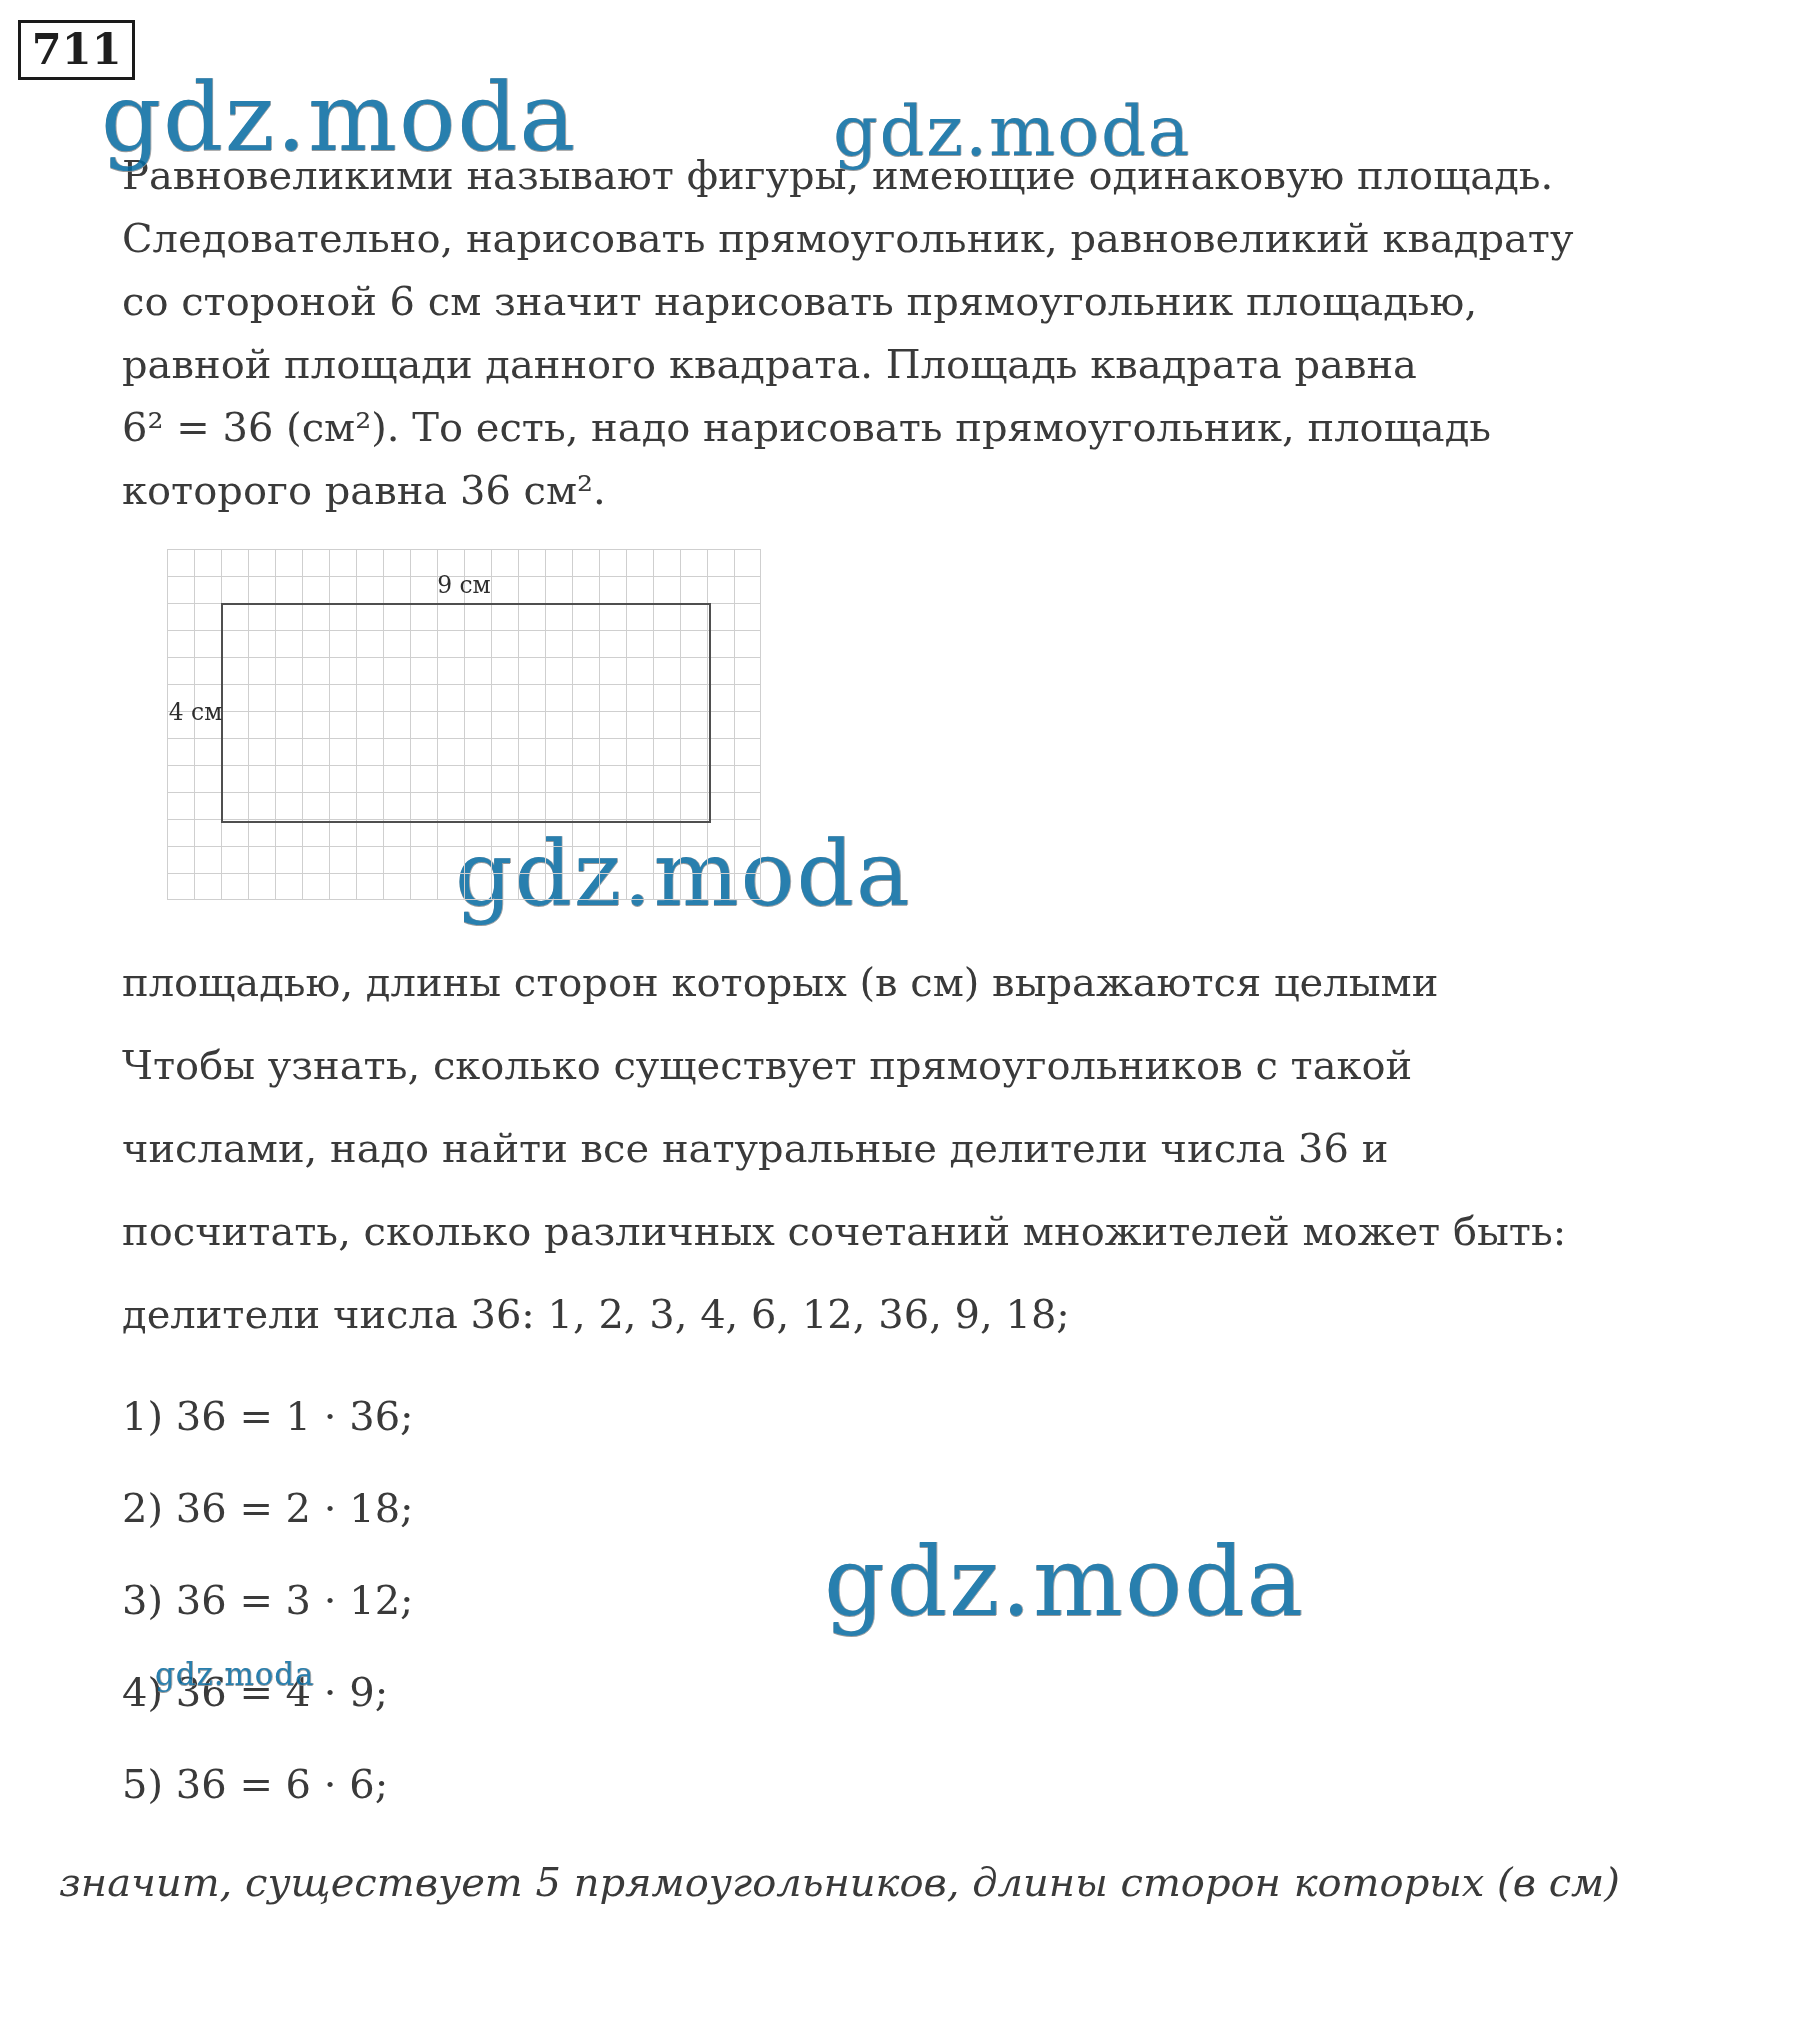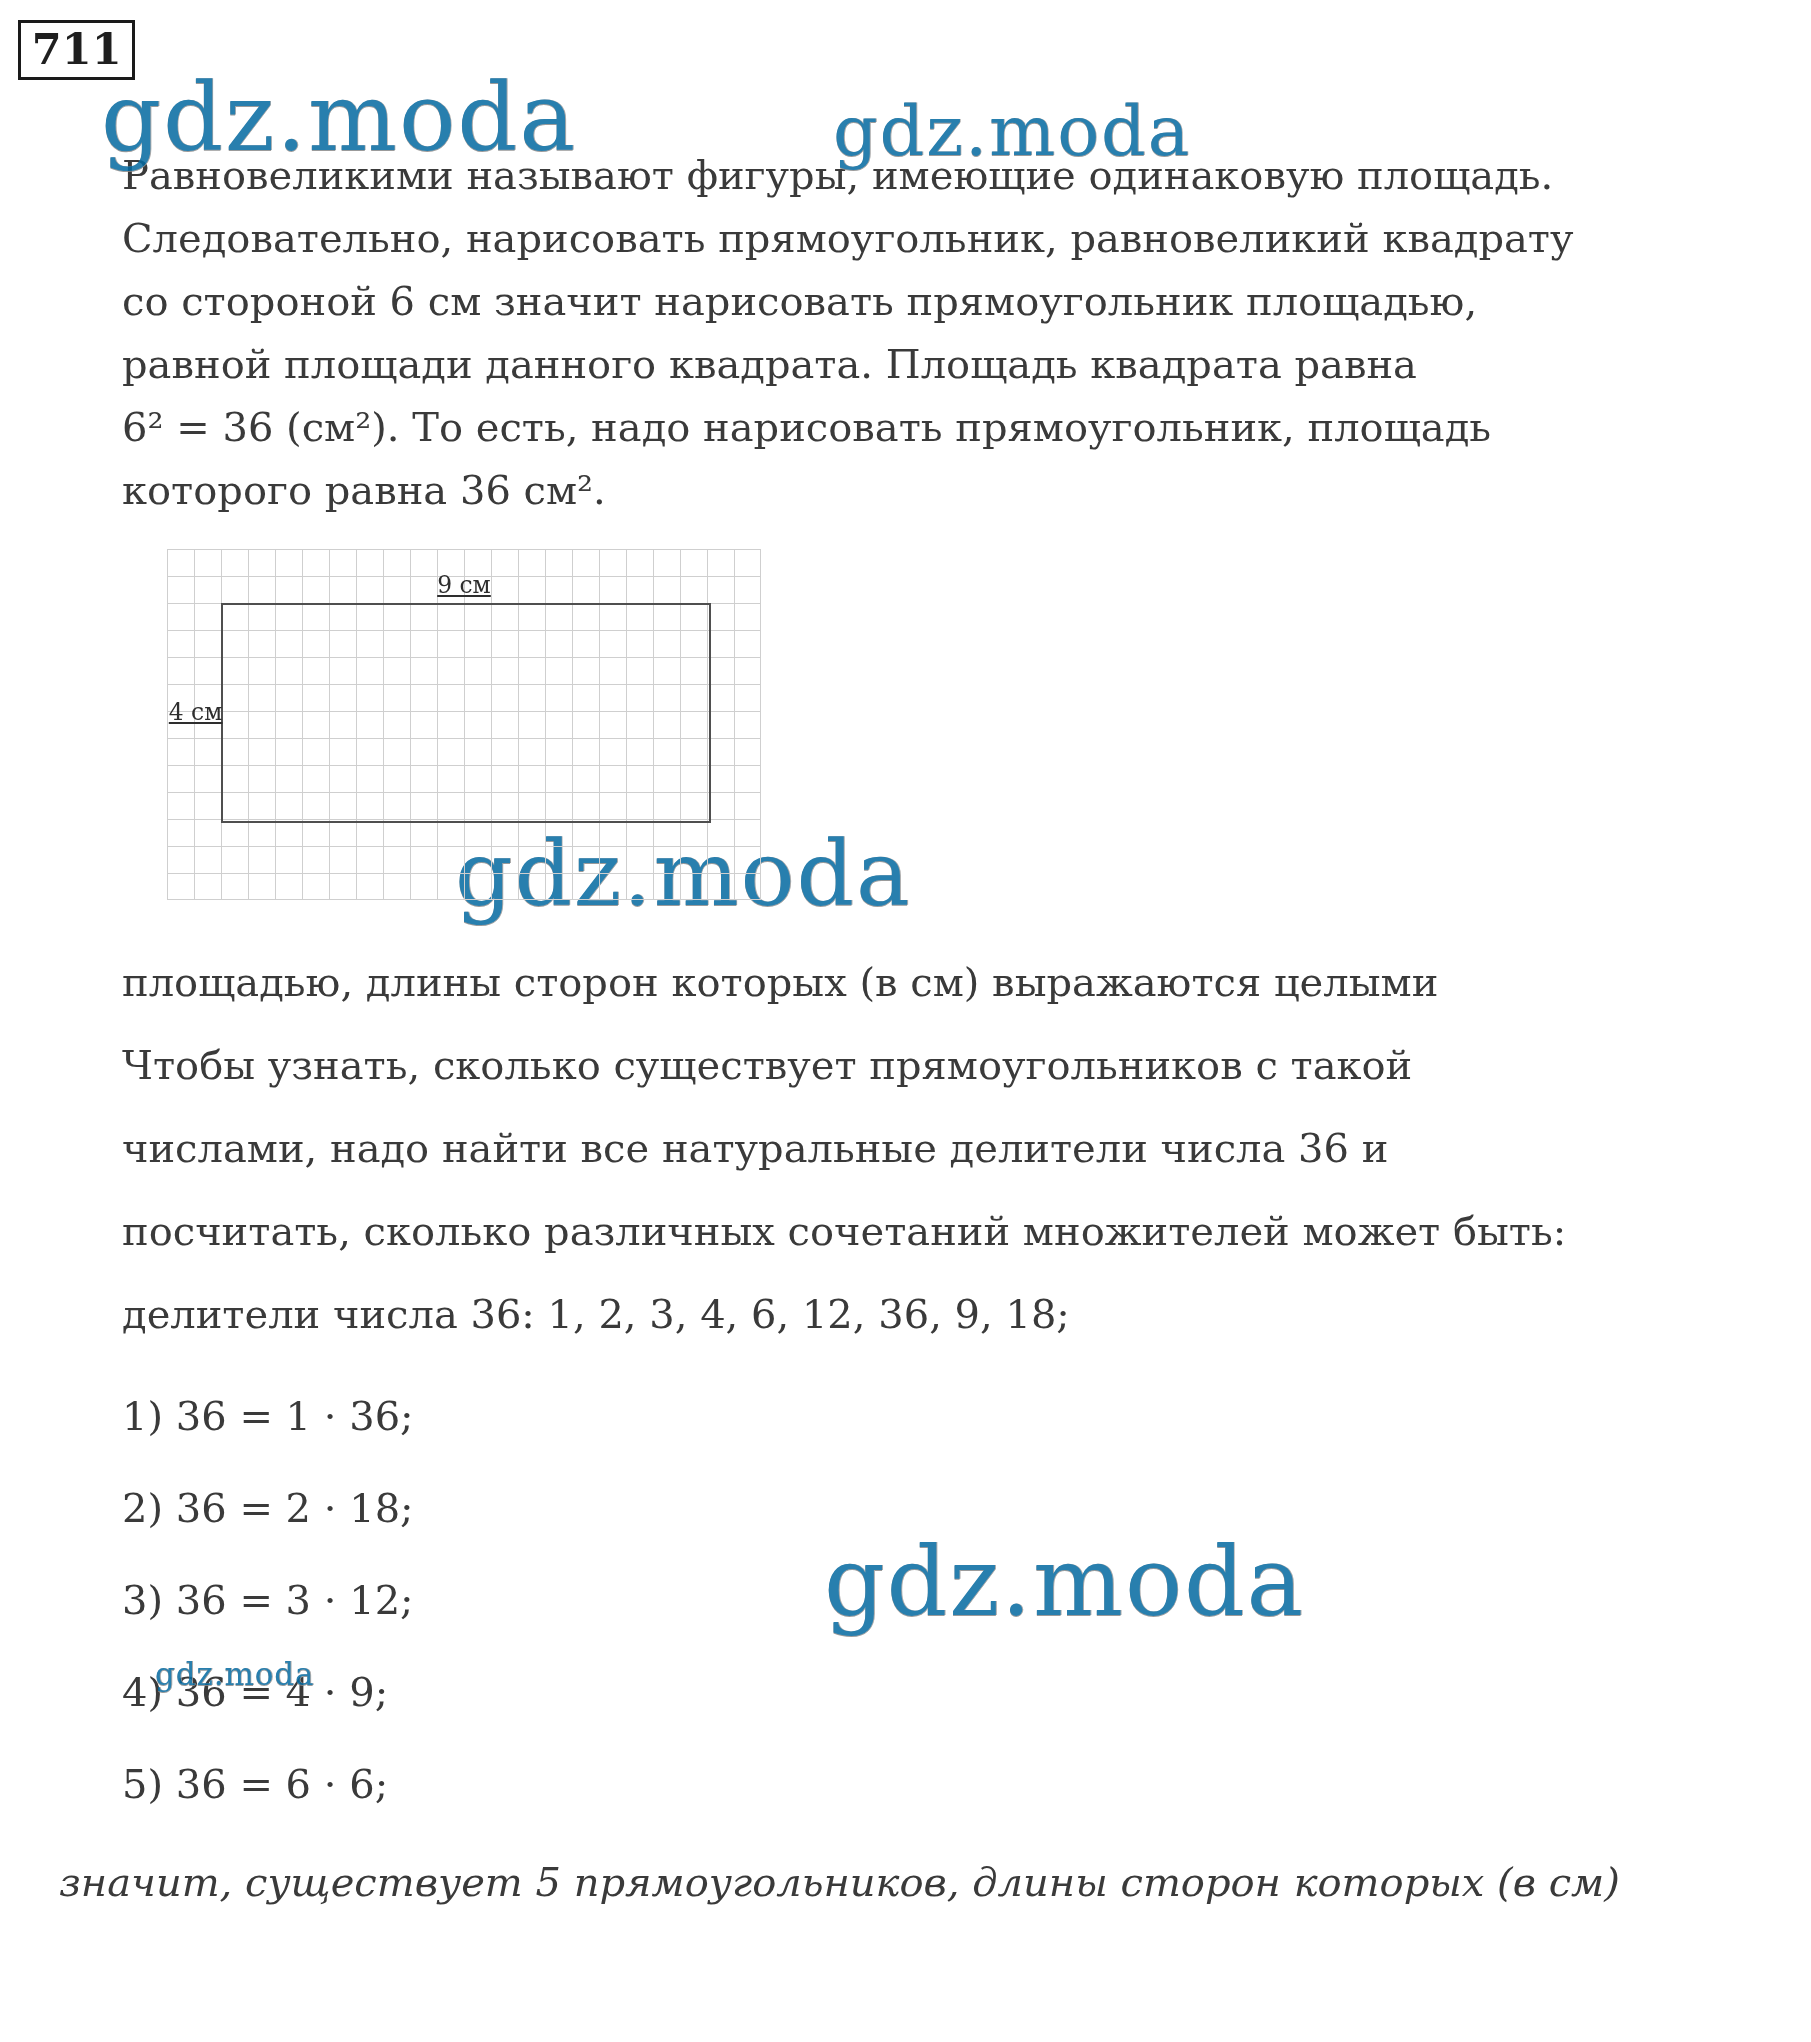--- a/index.html
+++ b/index.html
@@ -54,21 +54,21 @@
     background-size: 27px 27px;
     border-right: 0.9px solid #cfcfcf;
     border-bottom: 0.9px solid #cfcfcf;
   }
   .rect {
     position: absolute;
     left: 54px; top: 54px;
     width: 486px; height: 216px;
     border: 2.7px solid #4f4f4f;
   }
-  .figure-label { position: absolute; font-size: 23.4px; color: #2e2e2e; text-decoration: underline; }
+  .figure-label { position: absolute; font-size: 23.4px; color: #2e2e2e; }
   .label-width  { top: 21.6px;  left: 297px; transform: translateX(-50%); }
   .label-height { top: 149px; left: 1.8px; }
 
   .para { margin-top: 41px; }
   .para .line { line-height: 83px; }
 
   .factors { margin-top: 13.5px; }
   .factors .line { line-height: 92px; }
 
   .conclusion { margin-top: 9px; }

